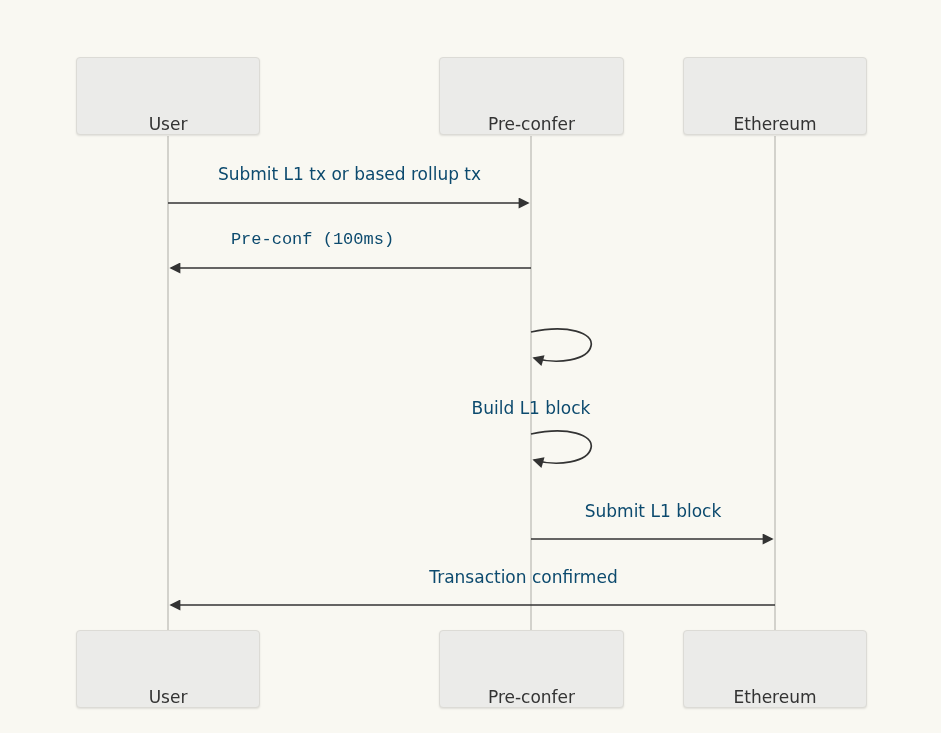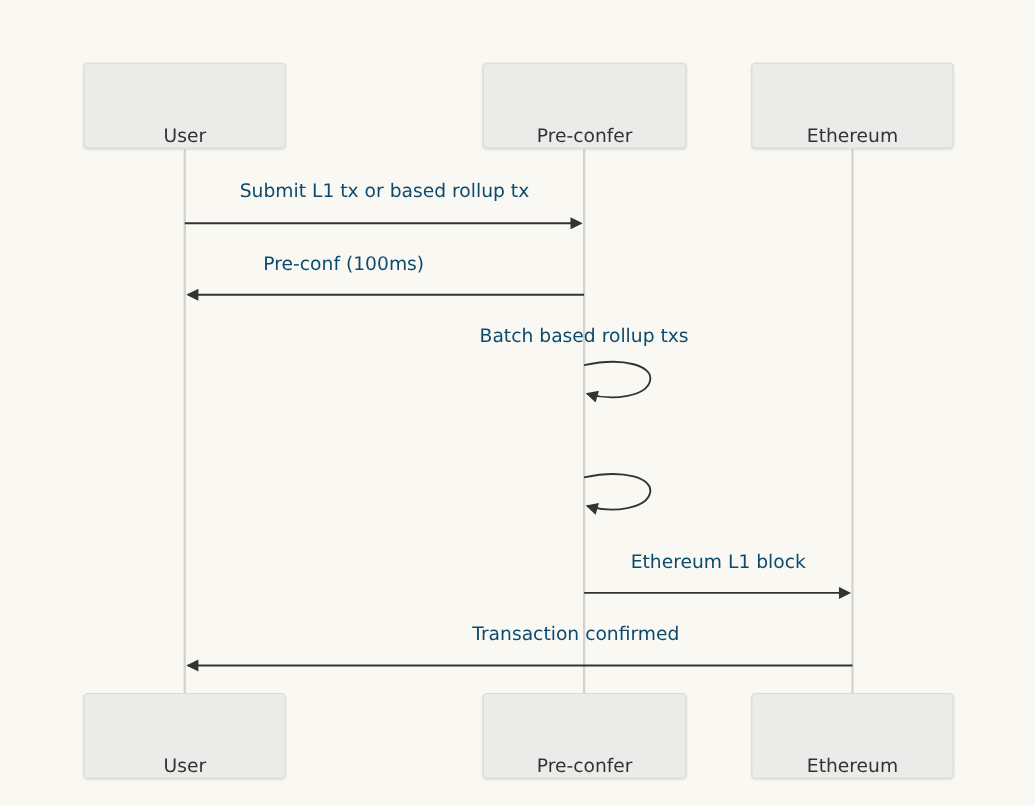--- a/index.html
+++ b/index.html
@@ -71,23 +71,23 @@
     <span>User</span>
   </div>
   <div class="actor" style="left:439px; top:57px; width:185px;">
     <span>Pre-confer</span>
   </div>
   <div class="actor" style="left:683px; top:57px; width:184px;">
     <span>Ethereum</span>
   </div>
 
   <div class="msg-label" style="left:168px; top:163px; width:363px;">Submit L1 tx or based rollup tx</div>
-  <div class="msg-label" style="left:168px; top:229px; width:289px;">Pre-conf (100ms)</div>
-  <div class="msg-label" style="left:411px; top:295px; width:240px;">Batch based rollup txs</div>
-  <div class="msg-label" style="left:531px; top:500px; width:244px;">Ethereum L1 block</div>
+  <div class="msg-label" style="left:168px; top:229px; width:289px;font-family:Liberation Mono, monospace;">Pre-conf (100ms)</div>
+  <div class="msg-label" style="left:411px; top:397px; width:240px;">Build L1 block</div>
+  <div class="msg-label" style="left:531px; top:500px; width:244px;">Submit L1 block</div>
   <div class="msg-label" style="left:168px; top:566px; width:711px;">Transaction confirmed</div>
 
   <div class="actor" style="left:76px; top:630px; width:184px;">
     <span>User</span>
   </div>
   <div class="actor" style="left:439px; top:630px; width:185px;">
     <span>Pre-confer</span>
   </div>
   <div class="actor" style="left:683px; top:630px; width:184px;">
     <span>Ethereum</span>

